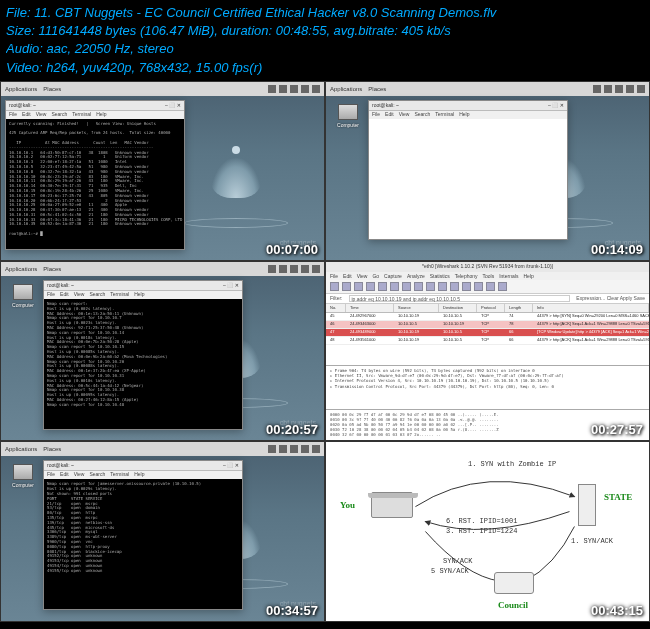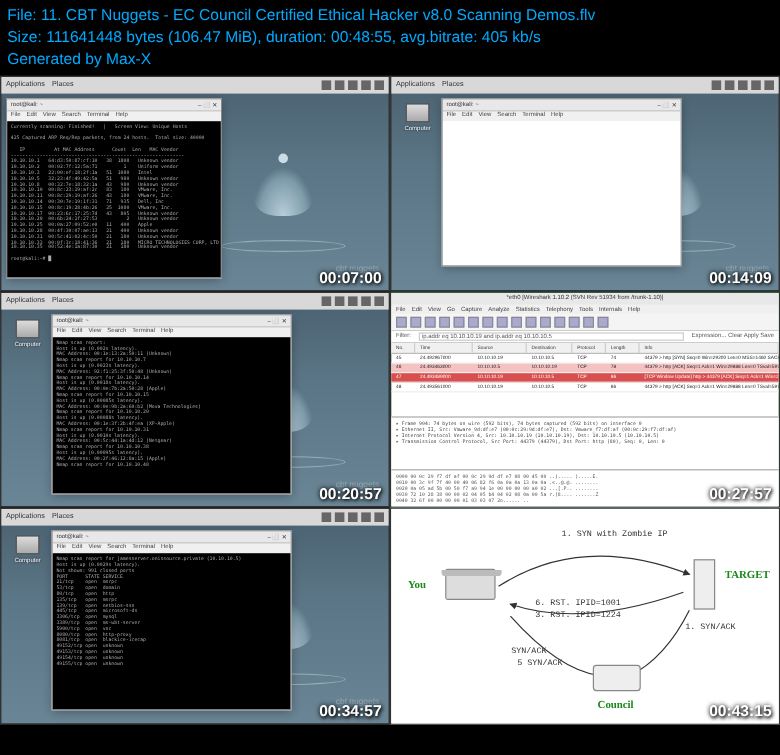--- a/index.html
+++ b/index.html
@@ -1,18 +1,18 @@
 <!DOCTYPE html>
 <html><head>
 <meta charset="utf-8">
 <style>
   * { margin: 0; padding: 0; box-sizing: border-box; }
   body { width: 650px; height: 629px; background: #000; font-family: Arial, sans-serif; overflow: hidden; }
   .header { background: #000; color: #00aaff; padding: 4px 6px; font-size: 13px; line-height: 1.4; font-weight: 500; }
-  .header .line { white-space: nowrap; overflow: hidden; }
+  .header .line { white-space: nowrap; overflow: hidden; font-style: italic; }
   .grid { display: grid; grid-template-columns: 1fr 1fr; grid-template-rows: 1fr 1fr 1fr; width: 650px; height: 541px; }
   .thumb { position: relative; border: 1px solid #333; background: linear-gradient(180deg, #4a6070 0%, #5a7585 40%, #6a8595 100%); overflow: hidden; }
   .topbar { position: absolute; top: 0; left: 0; right: 0; height: 14px; background: #d8d8d8; display: flex; align-items: center; font-size: 6px; color: #333; padding: 0 4px; gap: 6px; }
   .topbar .right { margin-left: auto; display: flex; gap: 3px; }
   .topbar .right span { display: inline-block; width: 8px; height: 8px; background: #666; }
   .termwin { position: absolute; background: #fff; border: 1px solid #888; box-shadow: 0 2px 8px rgba(0,0,0,0.3); }
   .termwin .titlebar { height: 10px; background: #e8e8e8; border-bottom: 1px solid #bbb; font-size: 5px; color: #333; padding: 1px 3px; display: flex; justify-content: space-between; }
   .termwin .menubar { height: 8px; background: #f0f0f0; font-size: 5px; color: #444; padding: 0 3px; display: flex; gap: 5px; }
   .termwin .termbody { background: #000; color: #aaa; font-family: monospace; font-size: 4px; line-height: 1.2; padding: 3px; overflow: hidden; }
   .termwin .termbody.white { background: #fff; color: #222; }
@@ -52,21 +52,22 @@
   .diagram .step { position: absolute; font-size: 7px; color: #333; font-family: Liberation Mono, monospace; }
   .diagram svg { position: absolute; inset: 0; }
   .c1 { width: 20px; } .c2 { width: 48px; } .c3 { width: 45px; } .c4 { width: 38px; } .c5 { width: 28px; } .c6 { flex: 1; }
 </style>
 </head>
 <body>
 
 <div class="header">
   <div class="line">File: 11. CBT Nuggets - EC Council Certified Ethical Hacker v8.0 Scanning Demos.flv</div>
   <div class="line">Size: 111641448 bytes (106.47 MiB), duration: 00:48:55, avg.bitrate: 405 kb/s</div>
-  <div class="line">Generated by Max-X</div>
+  <div class="line">Audio: aac, 22050 Hz, stereo</div>
+  <div class="line">Video: h264, yuv420p, 768x432, 15.00 fps(r)</div>
 </div>
 
 <div class="grid">
 
   <div class="thumb">
     <div class="topbar">
       <span>Applications</span>
         <span>Places</span>
       <div class="right">
           <span></span>
@@ -221,21 +222,21 @@
 MAC Address: 00:5c:44:1a:4d:12 (Netgear)
 Nmap scan report for 10.10.10.38
 Host is up (0.00095s latency).
 MAC Address: 00:2f:46:12:8a:15 (Apple)
 Nmap scan report for 10.10.10.48</div>
     </div>
     <div class="watermark">cbt nuggets</div>
     <div class="timestamp">00:20:57</div>
   </div>
 
-  <div class="thumb" style="background:#15803d">
+  <div class="thumb" style="background:#b91c1c">
     <div class="ws">
       <div class="wsbar">*eth0   [Wireshark 1.10.2  (SVN Rev 51934 from /trunk-1.10)]</div>
       <div class="menubar" id="wsmenu" style="background:#f0f0f0;font-size:5px;padding:1px 4px;display:flex;gap:5px;color:#444">
           <span>File</span>
           <span>Edit</span>
           <span>View</span>
           <span>Go</span>
           <span>Capture</span>
           <span>Analyze</span>
           <span>Statistics</span>
@@ -391,28 +392,28 @@
             </marker>
           </defs>
       </svg>
       <div class="node" style="top:50px;left:45px">
           <div class="laptop"></div>
         </div>
       <div class="lbl" style="position:absolute;top:58px;left:14px">You</div>
       <div class="node" style="top:42px;left:252px">
           <div class="server"></div>
         </div>
-      <div class="lbl" style="position:absolute;top:50px;left:278px">TARGET</div>
+      <div class="lbl" style="position:absolute;top:50px;left:278px">STATE</div>
       <div class="node" style="top:130px;left:168px">
           <div class="printer"></div>
         </div>
       <div class="lbl" style="position:absolute;top:158px;left:172px">Council</div>
       <div class="step" style="top:18px;left:142px">1. SYN with Zombie IP</div>
       <div class="step" style="top:75px;left:120px">6. RST. IPID=1001</div>
       <div class="step" style="top:85px;left:120px">3. RST. IPID=1224</div>
       <div class="step" style="top:95px;left:245px">1. SYN/ACK</div>
-      <div class="step" style="top:115px;left:100px">SYN/ACK</div>
+      <div class="step" style="top:115px;left:117px">SYN/ACK</div>
       <div class="step" style="top:125px;left:105px">5 SYN/ACK</div>
     </div>
     <div class="timestamp">00:43:15</div>
   </div>
 
 </div>
 
 </body></html>

